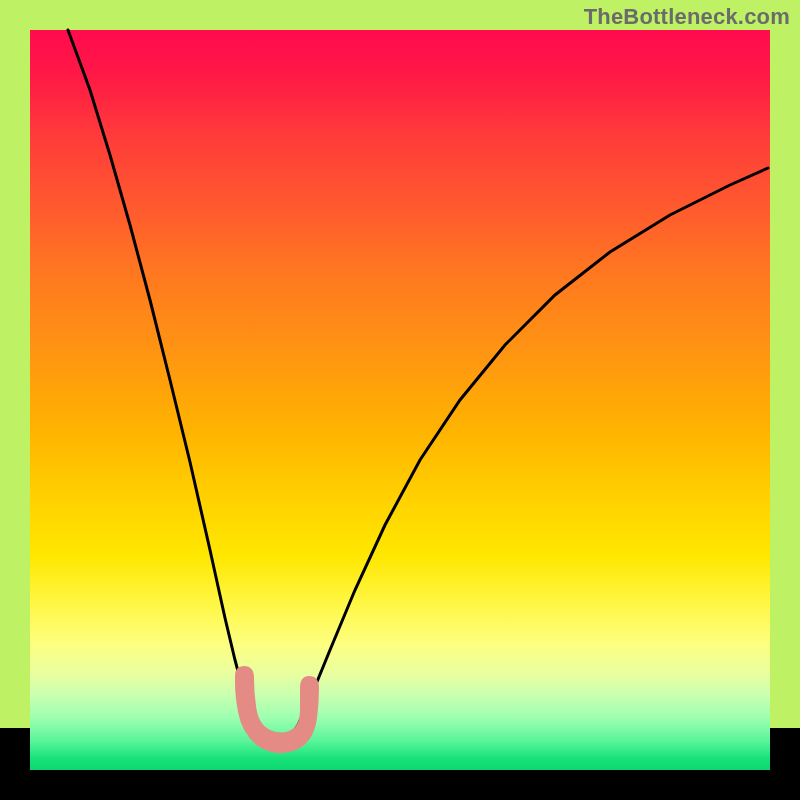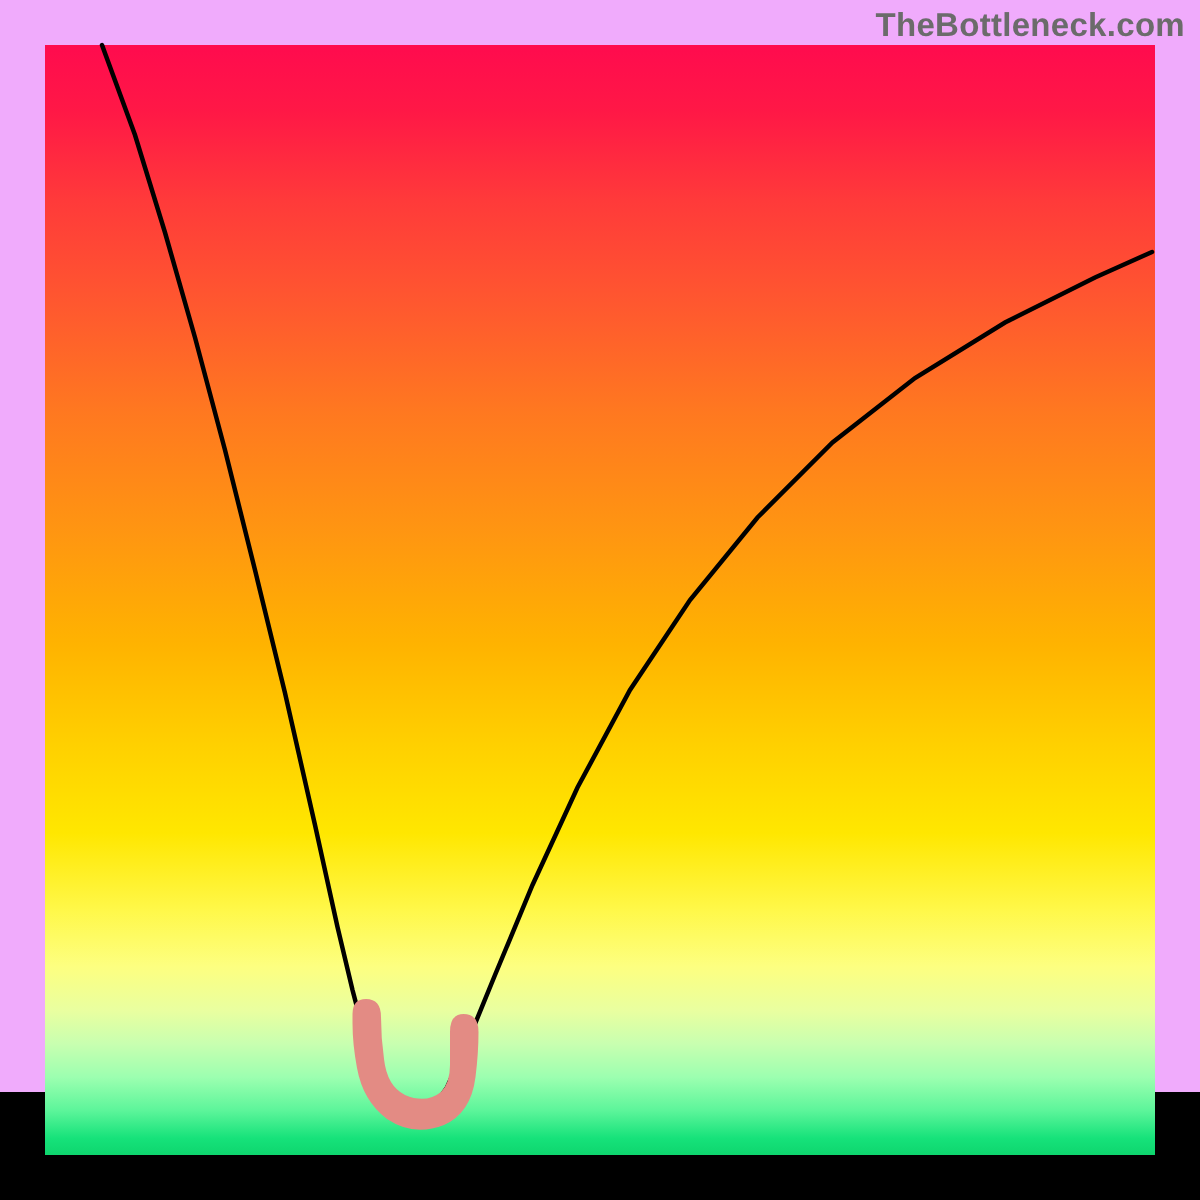--- a/index.html
+++ b/index.html
@@ -1,21 +1,21 @@
 <!DOCTYPE html>
 <html><head>
 <meta charset="utf-8">
 <style>
   * { margin: 0; padding: 0; box-sizing: border-box; }
   html, body { width: 800px; height: 800px; overflow: hidden; background: #000; }
   .frame {
     position: relative;
     width: 800px;
     height: 728px;
-    background: #f0abfc;
+    background: #bef264;
   }
   .watermark {
     position: absolute;
     top: 4px;
     right: 10px;
     font-family: Arial, Helvetica, sans-serif;
     font-size: 22px;
     font-weight: 600;
     color: #6b6b6b;
     letter-spacing: 0.2px;

